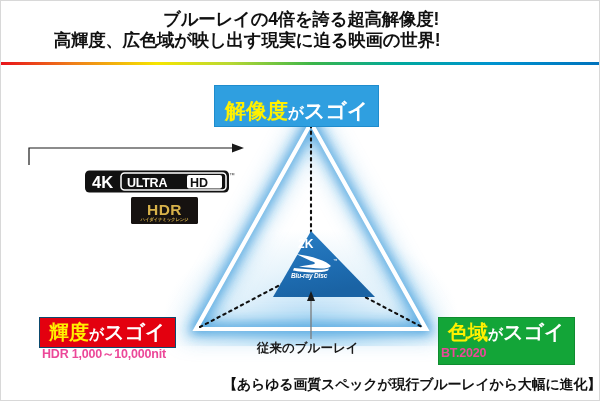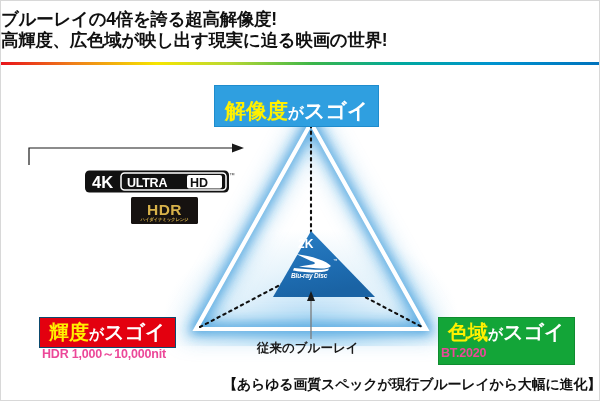--- a/index.html
+++ b/index.html
@@ -14,21 +14,21 @@
     position:absolute;left:0;top:0;width:600px;height:401px;
     background:#ffffff;
     border:1px solid #d8d8d8;
     box-sizing:border-box;
     overflow:hidden;
   }
 
   
   #header{
     position:absolute;left:0;top:0;width:600px;height:60px;
-    text-align:left;
+    text-align:center;
   }
   .hline{
     font-weight:bold;
     color:#111111;
     letter-spacing:-0.3px;
     white-space:nowrap;
   }
   #hline1{
     position:absolute;left:0;top:8px;width:600px;
     font-size:17.5px;line-height:20px;

